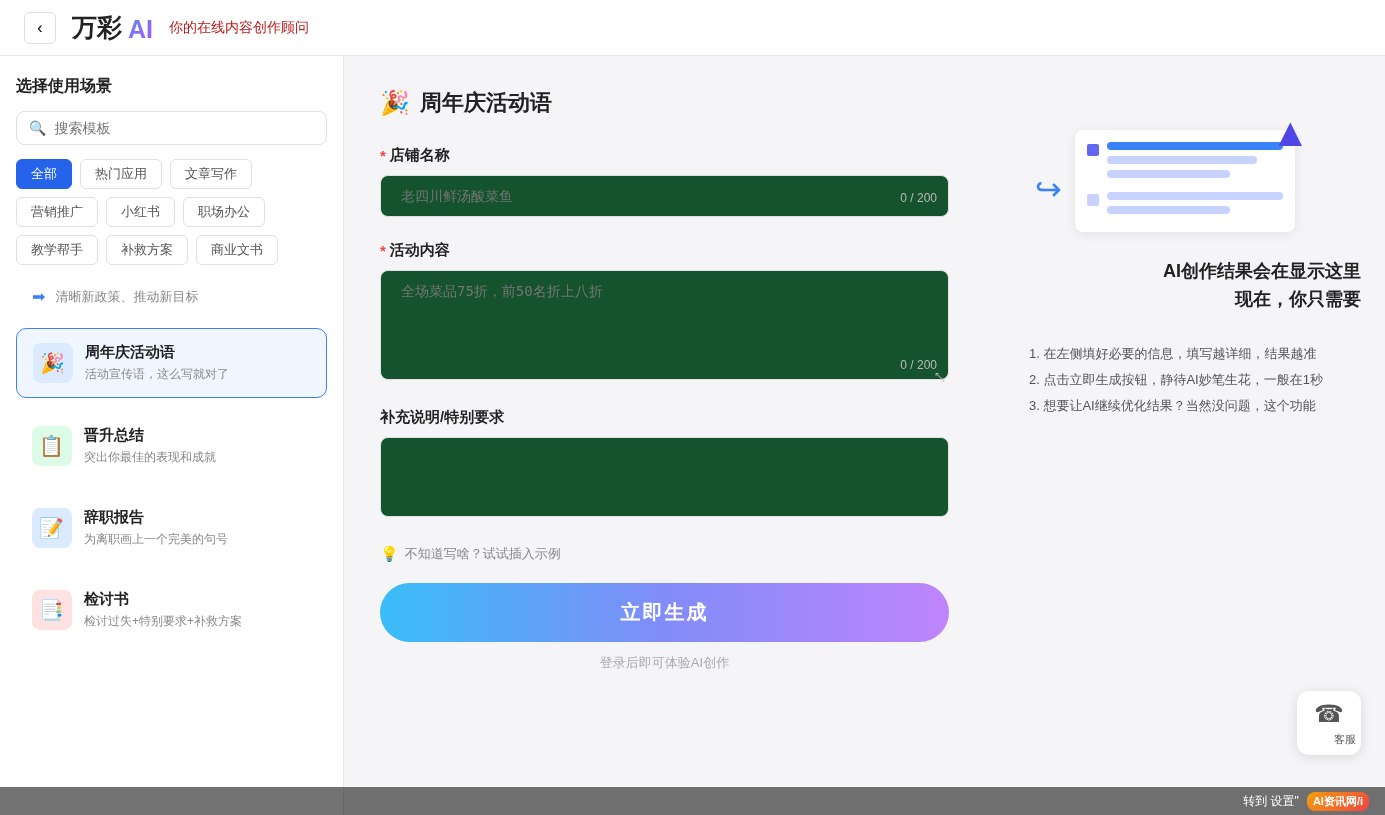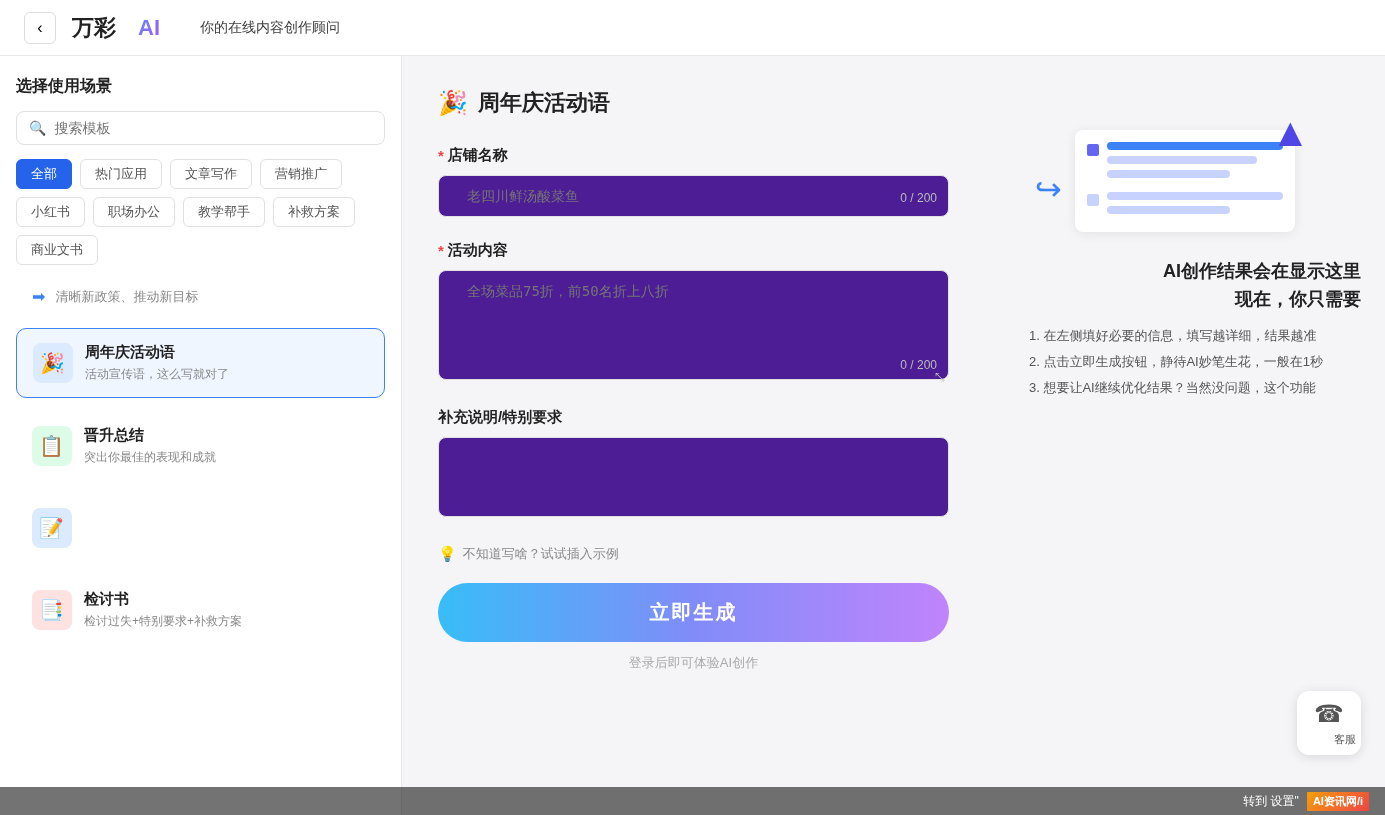--- a/index.html
+++ b/index.html
@@ -11,38 +11,38 @@
       padding: 0 24px; height: 56px;
       background: #fff; border-bottom: 1px solid #e8e8e8;
       flex-shrink: 0;
     }
     .header-back {
       width: 32px; height: 32px; border: 1px solid #ddd; border-radius: 6px;
       display: flex; align-items: center; justify-content: center;
       cursor: pointer; background: #fff;
     }
     .header-logo {
-      display: flex; align-items: center; gap: 22px;
-      font-size: 22px; font-weight: 700; color: #222;
+      display: flex; align-items: flex-end; gap: 6px;
+      font-size: 25px; font-weight: 700; color: #222;
     }
     .logo-ai {
       background: linear-gradient(135deg, #5b8cf9, #a855f7);
       -webkit-background-clip: text; -webkit-text-fill-color: transparent;
       font-weight: 900;
     }
-    .header-subtitle { font-size: 14px; color: #404040; margin-left: 24px; font-family: Liberation Serif, serif; }
+    .header-subtitle { font-size: 14px; color: #b91c1c; margin-left: 0; font-family: Liberation Serif, serif; }
 
     
     .main-layout {
       display: flex; flex: 1; overflow: hidden;
     }
 
     
     .sidebar {
-      width: 402px; flex-shrink: 0;
+      width: 344px; flex-shrink: 0;
       background: #fff; border-right: 1px solid #e8e8e8;
       display: flex; flex-direction: column;
       padding: 20px 16px; gap: 14px; overflow-y: auto;
     }
     .sidebar-title { font-size: 16px; font-weight: 600; color: #222; }
     .search-box {
       display: flex; align-items: center; gap: 8px;
       border: 1px solid #e0e0e0; border-radius: 8px;
       padding: 8px 12px; background: #fff;
     }
@@ -105,23 +105,23 @@
     .form-header-title { font-size: 22px; font-weight: 700; color: #222; }
 
     .form-field { margin-bottom: 24px; }
     .field-label {
       font-size: 15px; font-weight: 600; color: #222; margin-bottom: 10px;
       display: flex; align-items: center; gap: 4px;
     }
     .required-star { color: #ef4444; }
     .field-input-wrap { position: relative; }
     .field-input, .field-textarea {
-      width: 100%; padding: 12px 28px; border: 1px solid #e0e0e0;
+      width: 100%; padding: 12px 20px; border: 1px solid #e0e0e0;
       border-radius: 8px; font-size: 14px; color: #ccc;
-      background: #4c1d95; outline: none; resize: none;
+      background: #14532d; outline: none; resize: none;
     }
     .char-count {
       position: absolute; right: 12px; bottom: 12px;
       font-size: 12px; color: #bbb;
     }
     .field-textarea { height: 110px; }
     .field-textarea.short { height: 80px; }
     .resize-handle {
       position: absolute; right: 4px; bottom: 4px;
       width: 10px; height: 10px; cursor: se-resize;
@@ -175,21 +175,21 @@
 
     
     .watermark-bar {
       position: fixed; bottom: 0; right: 0; left: 0; height: 28px;
       background: rgba(0,0,0,0.55); color: #fff; font-size: 12px;
       display: flex; align-items: center; justify-content: flex-end;
       padding-right: 16px; gap: 8px; z-index: 100;
     }
     .watermark-logo {
       background: linear-gradient(135deg, #f59e0b, #ef4444);
-      border-radius: 1px; padding: 2px 6px; font-size: 11px; font-weight: 700;
+      border-radius: 8px; padding: 2px 6px; font-size: 11px; font-weight: 700;
     }
 
     .illus-wrapper {
       position: relative; margin-top: 20px;
       display: flex; justify-content: center;
     }
   </style>
 </head>
 <body>
 
@@ -242,20 +242,24 @@
     <div class="sidebar-item">
       <div class="sidebar-item-icon green">📋</div>
       <div class="sidebar-item-text">
         <div class="sidebar-item-title">晋升总结</div>
         <div class="sidebar-item-desc">突出你最佳的表现和成就</div>
       </div>
     </div>
 
     <div class="sidebar-item">
       <div class="sidebar-item-icon blue">📝</div>
+      <div class="sidebar-item-text">
+        <div class="sidebar-item-title">辞职报告</div>
+        <div class="sidebar-item-desc">为离职画上一个完美的句号</div>
+      </div>
     </div>
 
     <div class="sidebar-item">
       <div class="sidebar-item-icon red">📑</div>
       <div class="sidebar-item-text">
         <div class="sidebar-item-title">检讨书</div>
         <div class="sidebar-item-desc">检讨过失+特别要求+补救方案</div>
       </div>
     </div>
   </div>
@@ -344,21 +348,21 @@
 
       <div style="margin-top: 24px; text-align:right; padding-left: 20px;">
         <div style="font-size:18px;font-weight:700;color:#222;line-height:1.7;">
           <span>AI创作结果会在显示这里</span>
         </div>
         <div style="font-size:18px;font-weight:700;color:#222;">
           <span>现在，你只需要</span>
         </div>
       </div>
 
-      <div style="margin-top:12px; padding:0 20px; font-size:13px; color:#555; line-height:2;">
+      <div style="margin-top:30px; padding:0 20px; font-size:13px; color:#555; line-height:2;">
         <div>1. 在左侧填好必要的信息，填写越详细，结果越准</div>
         <div>2. 点击立即生成按钮，静待AI妙笔生花，一般在1秒</div>
         <div>3. 想要让AI继续优化结果？当然没问题，这个功能</div>
       </div>
 
       <div class="cs-button">
         <span class="cs-icon">☎</span>
         <span class="cs-label">客服</span>
       </div>
     </div>

